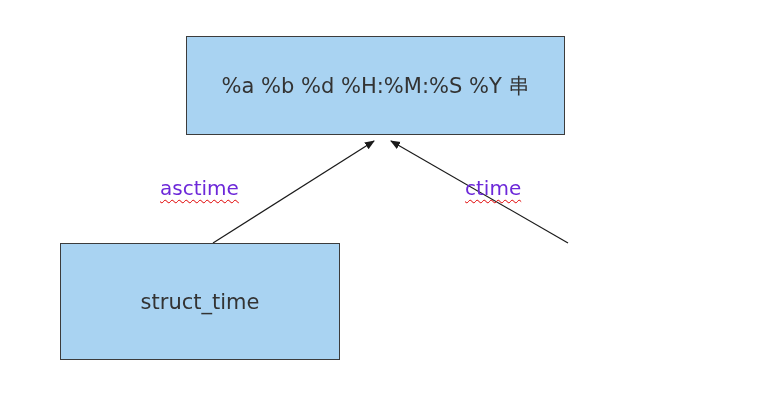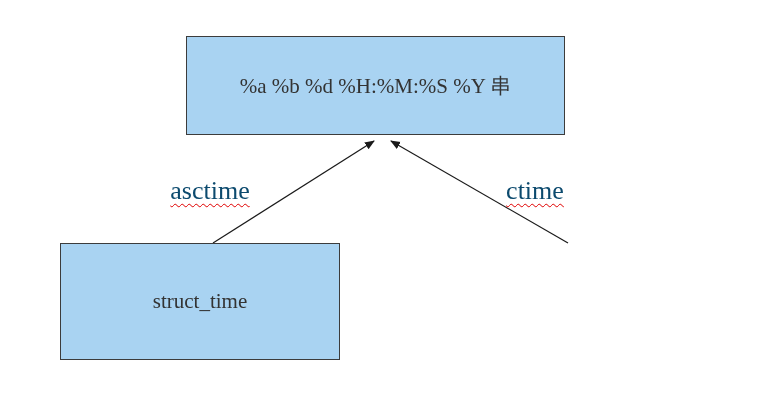--- a/index.html
+++ b/index.html
@@ -7,21 +7,20 @@
     padding: 0;
     background: #ffffff;
     font-family: "DejaVu Sans", sans-serif;
   }
   .canvas {
     position: relative;
     width: 658px;
     height: 412px;
     background: #ffffff;
     overflow: hidden;
-    font-family: Liberation Serif, serif;
   }
   .arrow-layer {
     position: absolute;
     left: 0;
     top: 0;
     width: 771px;
     height: 412px;
     pointer-events: none;
   }
   .node {
@@ -51,32 +50,31 @@
     height: 117px;
   }
   .node-right {
     left: 435px;
     top: 243px;
     width: 285px;
     height: 117px;
   }
   .edge-label {
     position: absolute;
-    color: #0c4a6e;
-    font-size: 26px;
+    color: #6d28d9;
+    font-size: 20px;
     white-space: nowrap;
-    text-align: center;
   }
   .edge-label-asctime {
     left: 160px;
     top: 176px;
     width: 100px;
   }
   .edge-label-ctime {
-    left: 490px;
+    left: 465px;
     top: 176px;
     width: 90px;
   }
   .spellcheck {
     text-decoration-line: underline;
     text-decoration-style: wavy;
     text-decoration-color: #e00000;
     text-decoration-thickness: 1px;
     text-underline-offset: 4px;
   }

